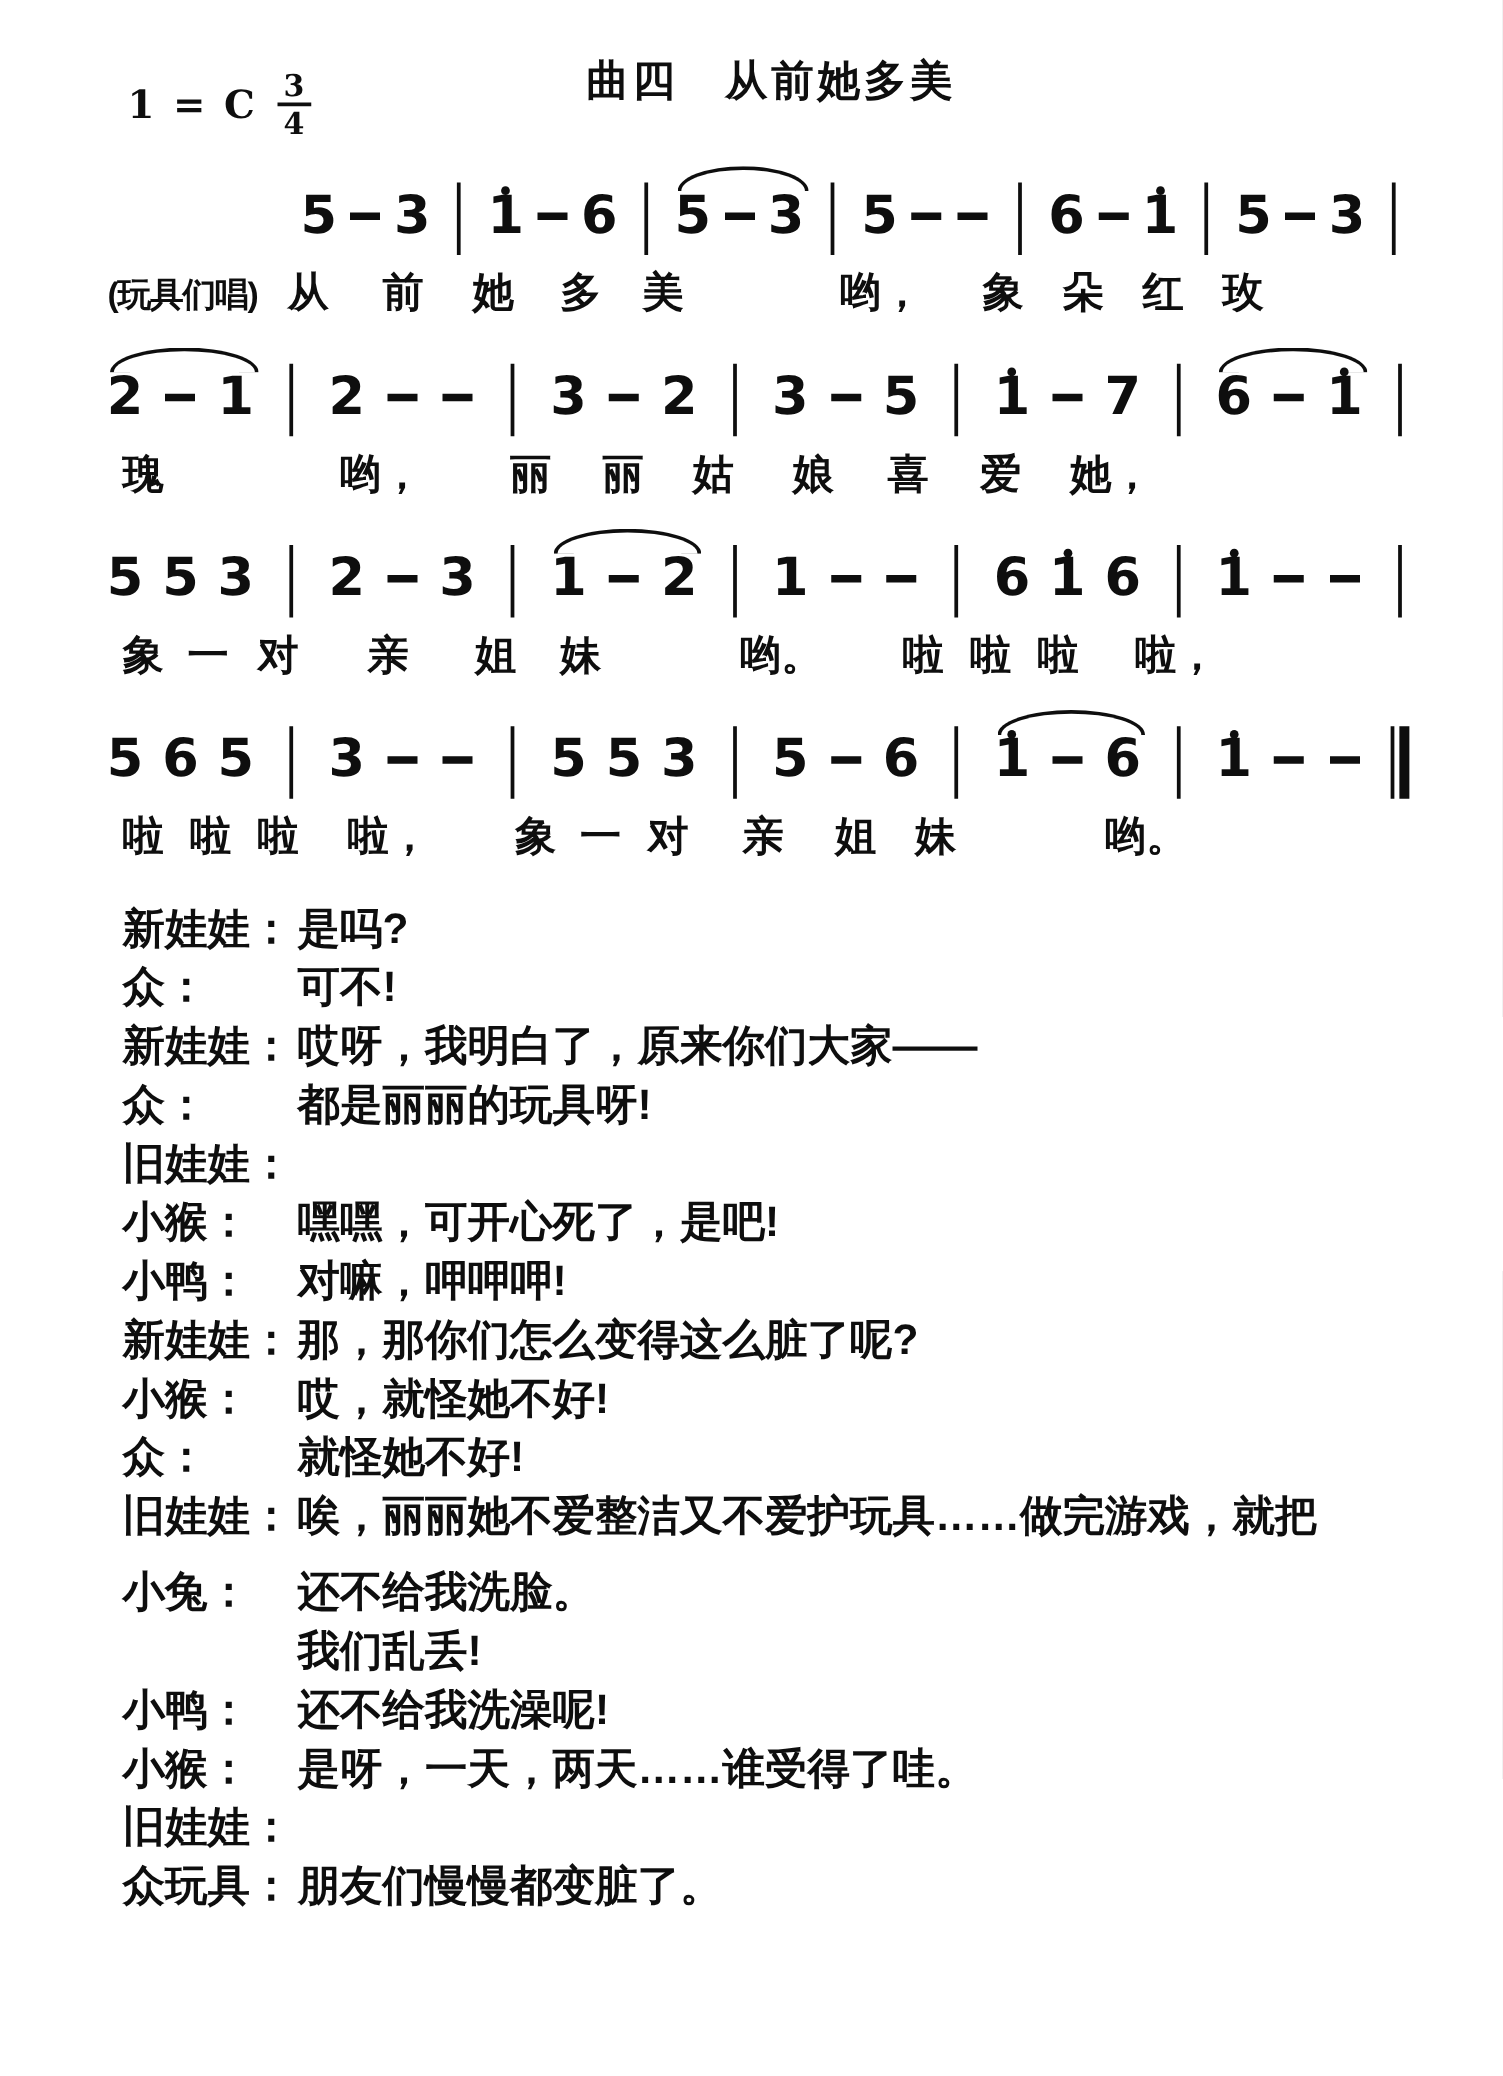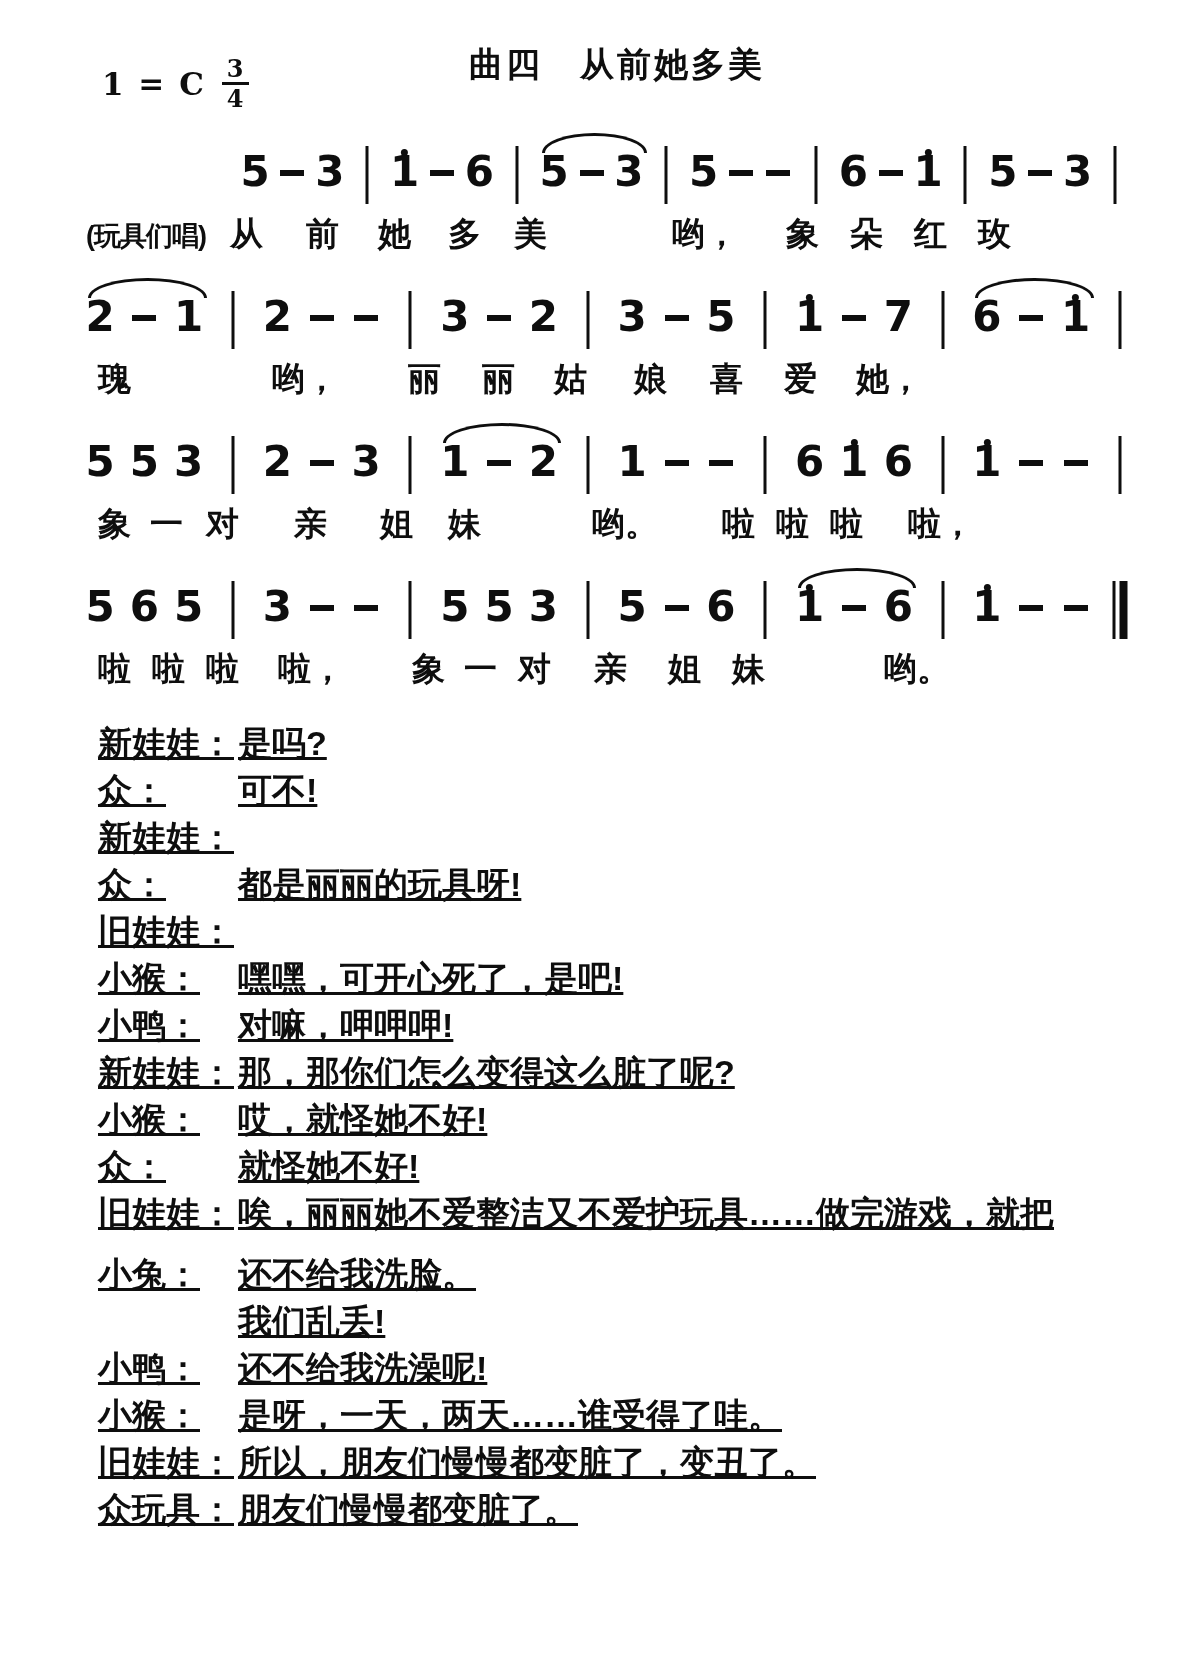--- a/index.html
+++ b/index.html
@@ -21,21 +21,21 @@
   .dash{position:absolute;top:30px;width:24px;height:6px;background:#0e0e0e;transform:translateX(-50%);}
   .bar{position:absolute;top:6px;width:3px;height:58px;background:#0e0e0e;transform:translateX(-50%);}
   .endbar{position:absolute;top:6px;height:58px;transform:translateX(-50%);display:flex;gap:4px;}
   .endbar .thin{width:3px;background:#0e0e0e;}
   .endbar .thick{width:8px;background:#0e0e0e;}
   .slur{position:absolute;top:-7px;height:17px;border:3px solid #0e0e0e;border-bottom:none;
         border-radius:50% / 100% 100% 0 0;}
   .lyric{position:absolute;top:74px;font-size:33px;font-weight:600;white-space:nowrap;line-height:1.2;text-align:center;}
   .lyric.prefix{font-size:27px;top:80px;letter-spacing:-1px;}
   .dialogue{position:absolute;left:98px;top:720px;width:1060px;}
-  .dlg-row{display:flex;line-height:47px;font-size:34px;font-weight:700;white-space:nowrap;text-decoration:underline;}
+  .dlg-row{display:flex;line-height:47px;font-size:34px;font-weight:700;white-space:nowrap;}
   .dlg-row.gap{margin-top:14px;}
   .dlg-speaker{flex:none;width:140px;}
   .dlg-text{flex:none;}
 </style>
 </head>
 <body>
 
 <div class="page">
   <div class="key-sig">
     <span class="key">1 = C</span>
@@ -205,20 +205,21 @@
       <div class="dlg-row">
         <div class="dlg-speaker">新娃娃：</div>
         <div class="dlg-text">是吗?</div>
       </div>
       <div class="dlg-row">
         <div class="dlg-speaker">众：</div>
         <div class="dlg-text">可不!</div>
       </div>
       <div class="dlg-row">
         <div class="dlg-speaker">新娃娃：</div>
+        <div class="dlg-text">哎呀，我明白了，原来你们大家——</div>
       </div>
       <div class="dlg-row">
         <div class="dlg-speaker">众：</div>
         <div class="dlg-text">都是丽丽的玩具呀!</div>
       </div>
       <div class="dlg-row">
         <div class="dlg-speaker">旧娃娃：</div>
       </div>
       <div class="dlg-row">
         <div class="dlg-speaker">小猴：</div>
@@ -255,20 +256,19 @@
       <div class="dlg-row">
         <div class="dlg-speaker">小鸭：</div>
         <div class="dlg-text">还不给我洗澡呢!</div>
       </div>
       <div class="dlg-row">
         <div class="dlg-speaker">小猴：</div>
         <div class="dlg-text">是呀，一天，两天……谁受得了哇。</div>
       </div>
       <div class="dlg-row">
         <div class="dlg-speaker">旧娃娃：</div>
-        <div class="dlg-text">所以，朋友们慢慢都变脏了，变丑了。</div>
       </div>
       <div class="dlg-row">
         <div class="dlg-speaker">众玩具：</div>
         <div class="dlg-text">朋友们慢慢都变脏了。</div>
       </div>
     </div>
 </div>
 
 </body></html>

